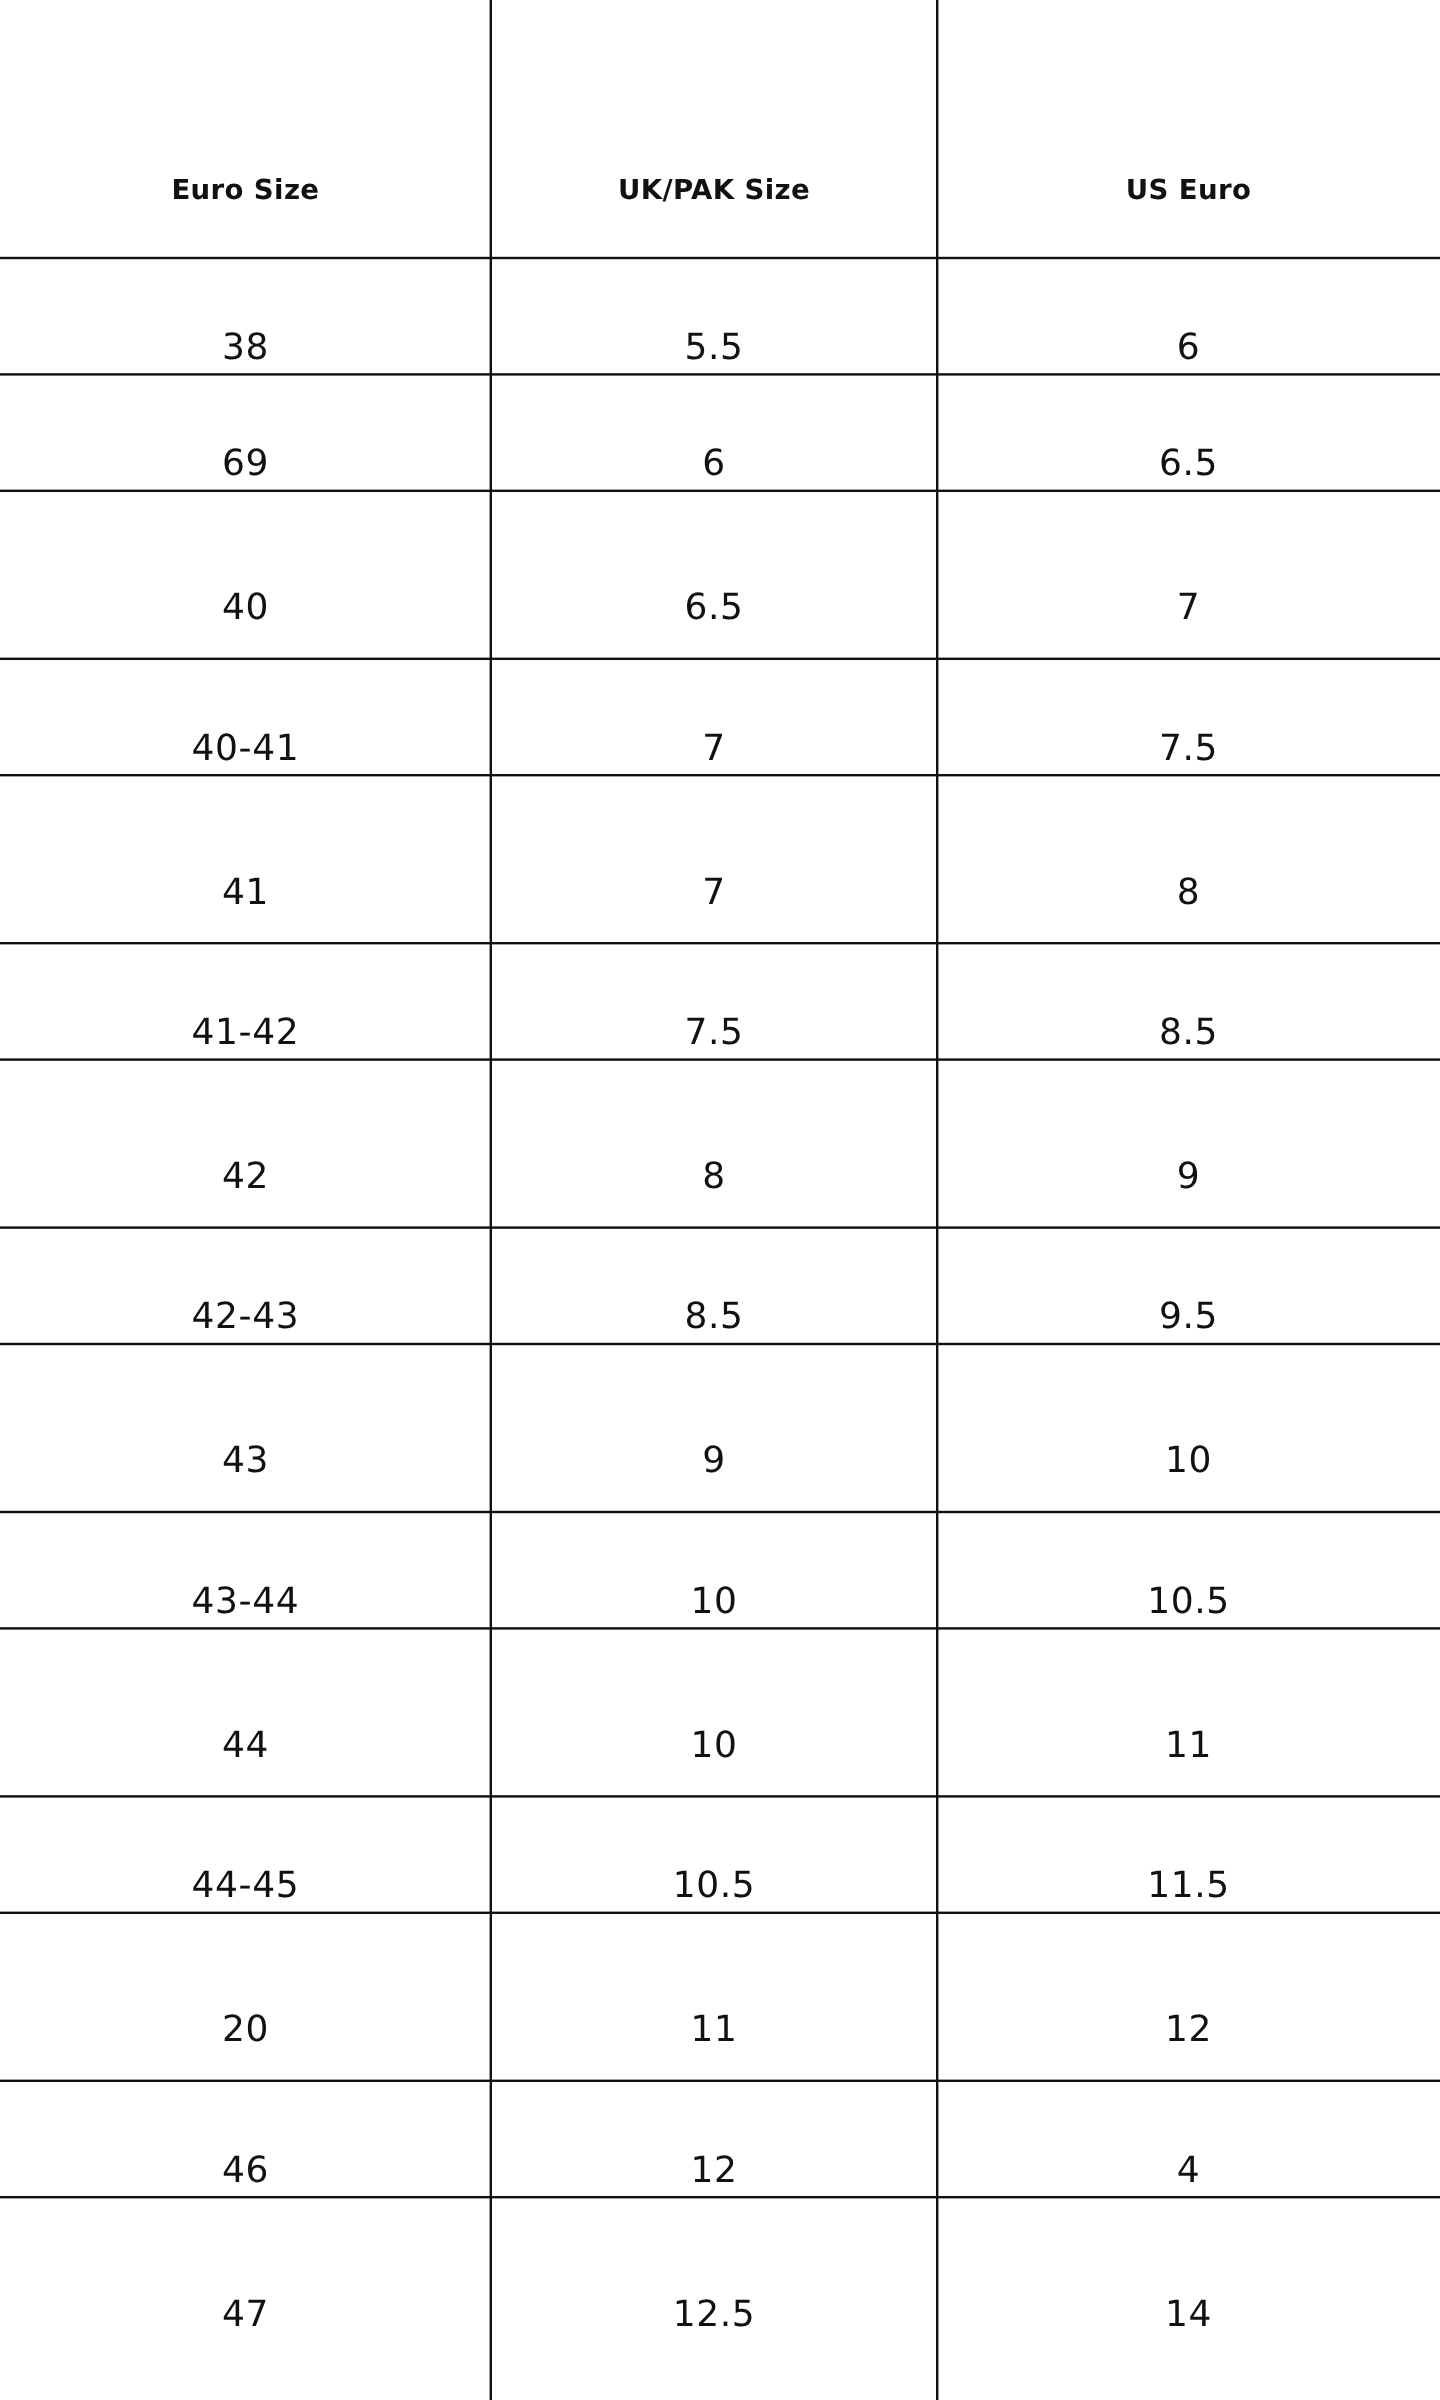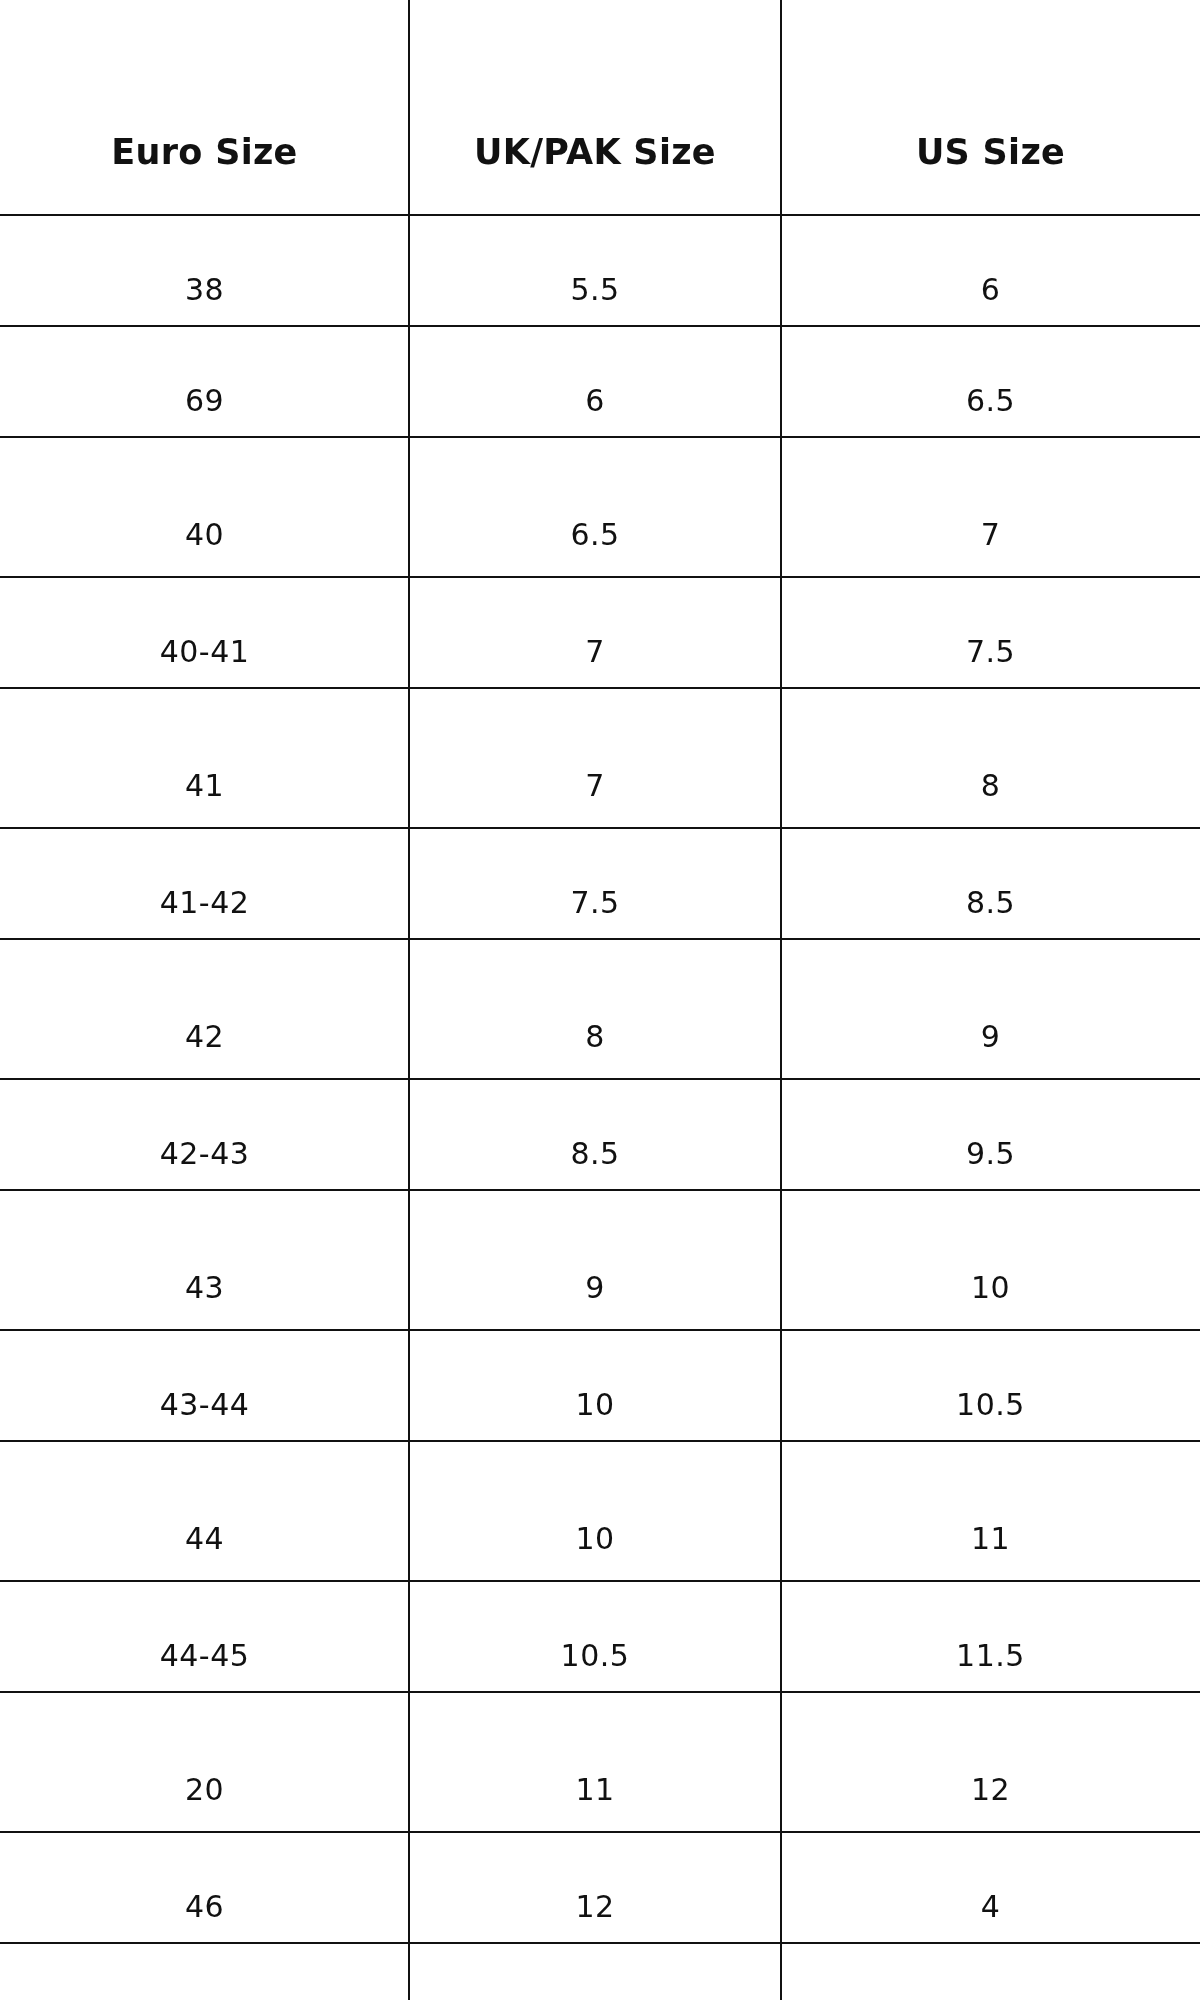--- a/index.html
+++ b/index.html
@@ -52,38 +52,38 @@
     vertical-align: bottom;
     padding: 0 4px 16px 4px;
     background: transparent;
   }
 
   
   table.chart thead th {
     height: 172px;
     font-family: "DejaVu Sans", sans-serif;
     font-weight: bold;
-    font-size: 35px;
+    font-size: 23px;
     letter-spacing: 0.3px;
     color: #111111;
     border-bottom: 2px solid #111111;
     padding-bottom: 42px;
   }
 
   
   table.chart tbody td {
     font-family: "DejaVu Sans", sans-serif;
     font-weight: normal;
     font-size: 30px;
     color: #111111;
     letter-spacing: 0.5px;
     border-bottom: 2px solid #111111;
   }
 
-  table.chart tbody tr.r-short td { height: 91px; padding-bottom: 18px; margin-left: 28px; }
+  table.chart tbody tr.r-short td { height: 91px; padding-bottom: 4px; margin-left: 28px; }
   table.chart tbody tr.r-tall  td { height: 114px; padding-bottom: 24px; border-radius: 23px; }
 
   
   table.chart tbody tr:last-child td { border-bottom: none; }
 </style>
 </head>
 <body>
 
 <div class="size-chart">
 
@@ -93,21 +93,21 @@
   <table class="chart">
     <colgroup>
       <col class="c1">
       <col class="c2">
       <col class="c3">
     </colgroup>
     <thead>
       <tr>
         <th>Euro Size</th>
         <th>UK/PAK Size</th>
-        <th>US Size</th>
+        <th>US Euro</th>
       </tr>
     </thead>
     <tbody id="chart-body">
         <tr class="r-short">
           <td>38</td>
           <td>5.5</td>
           <td>6</td>
         </tr>
         <tr class="r-short">
           <td>69</td>

